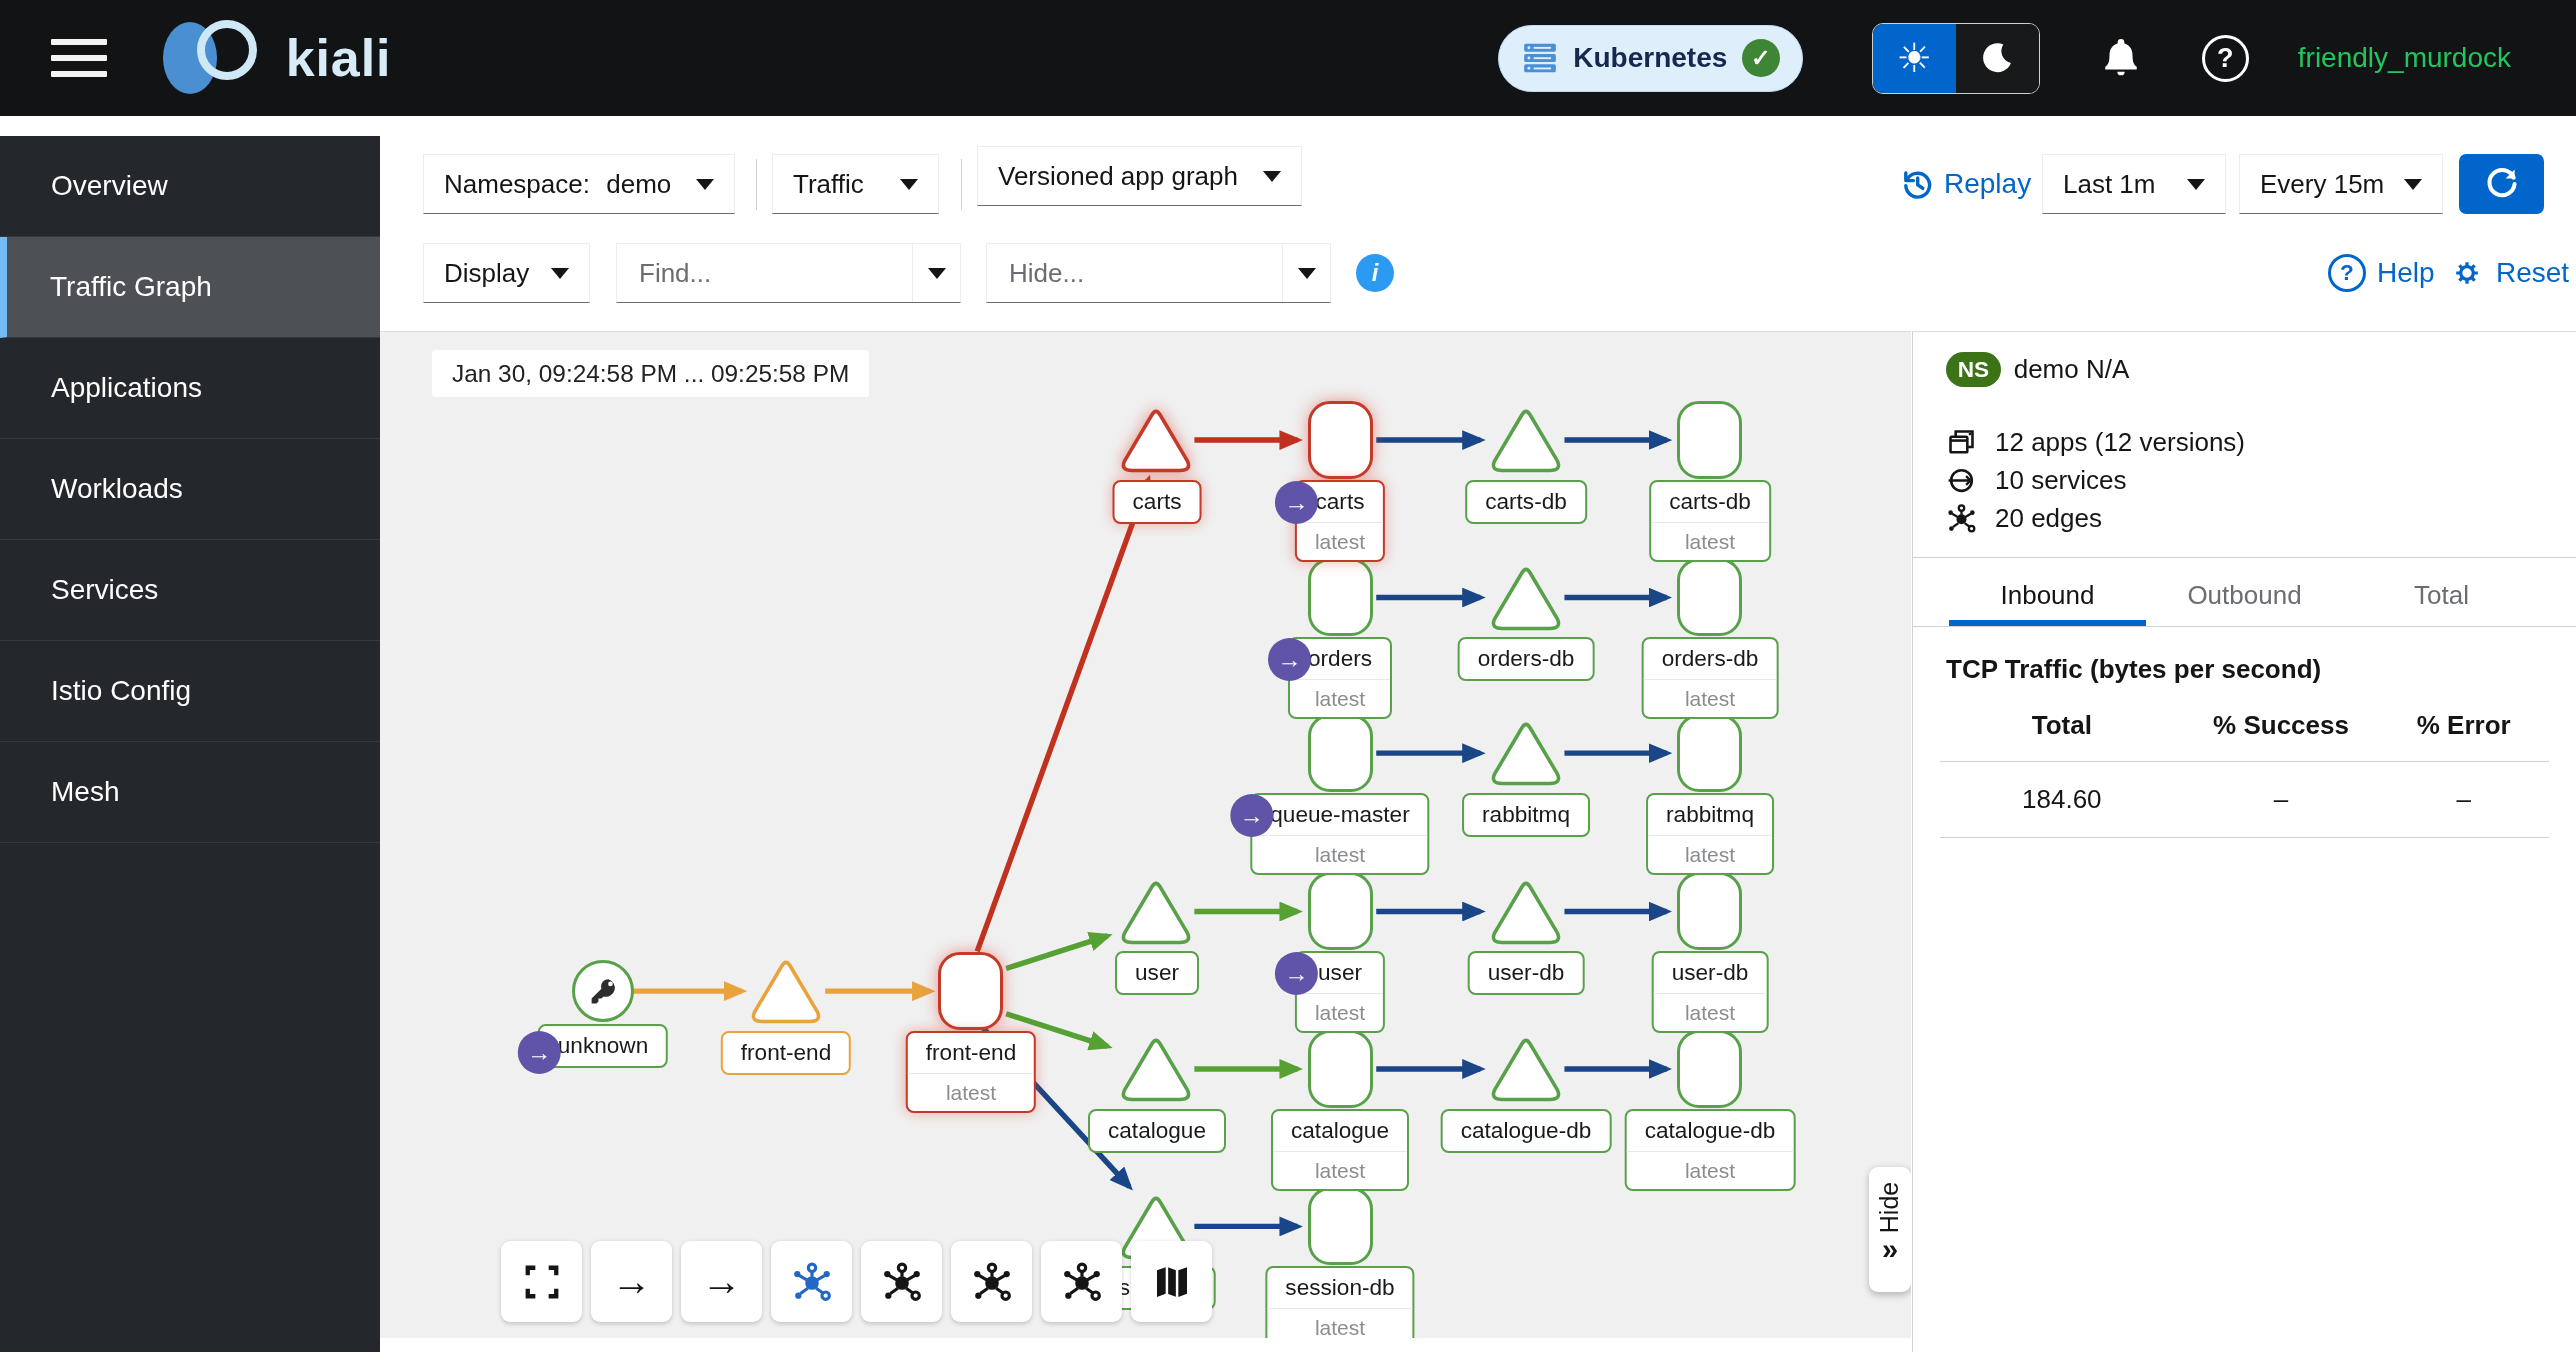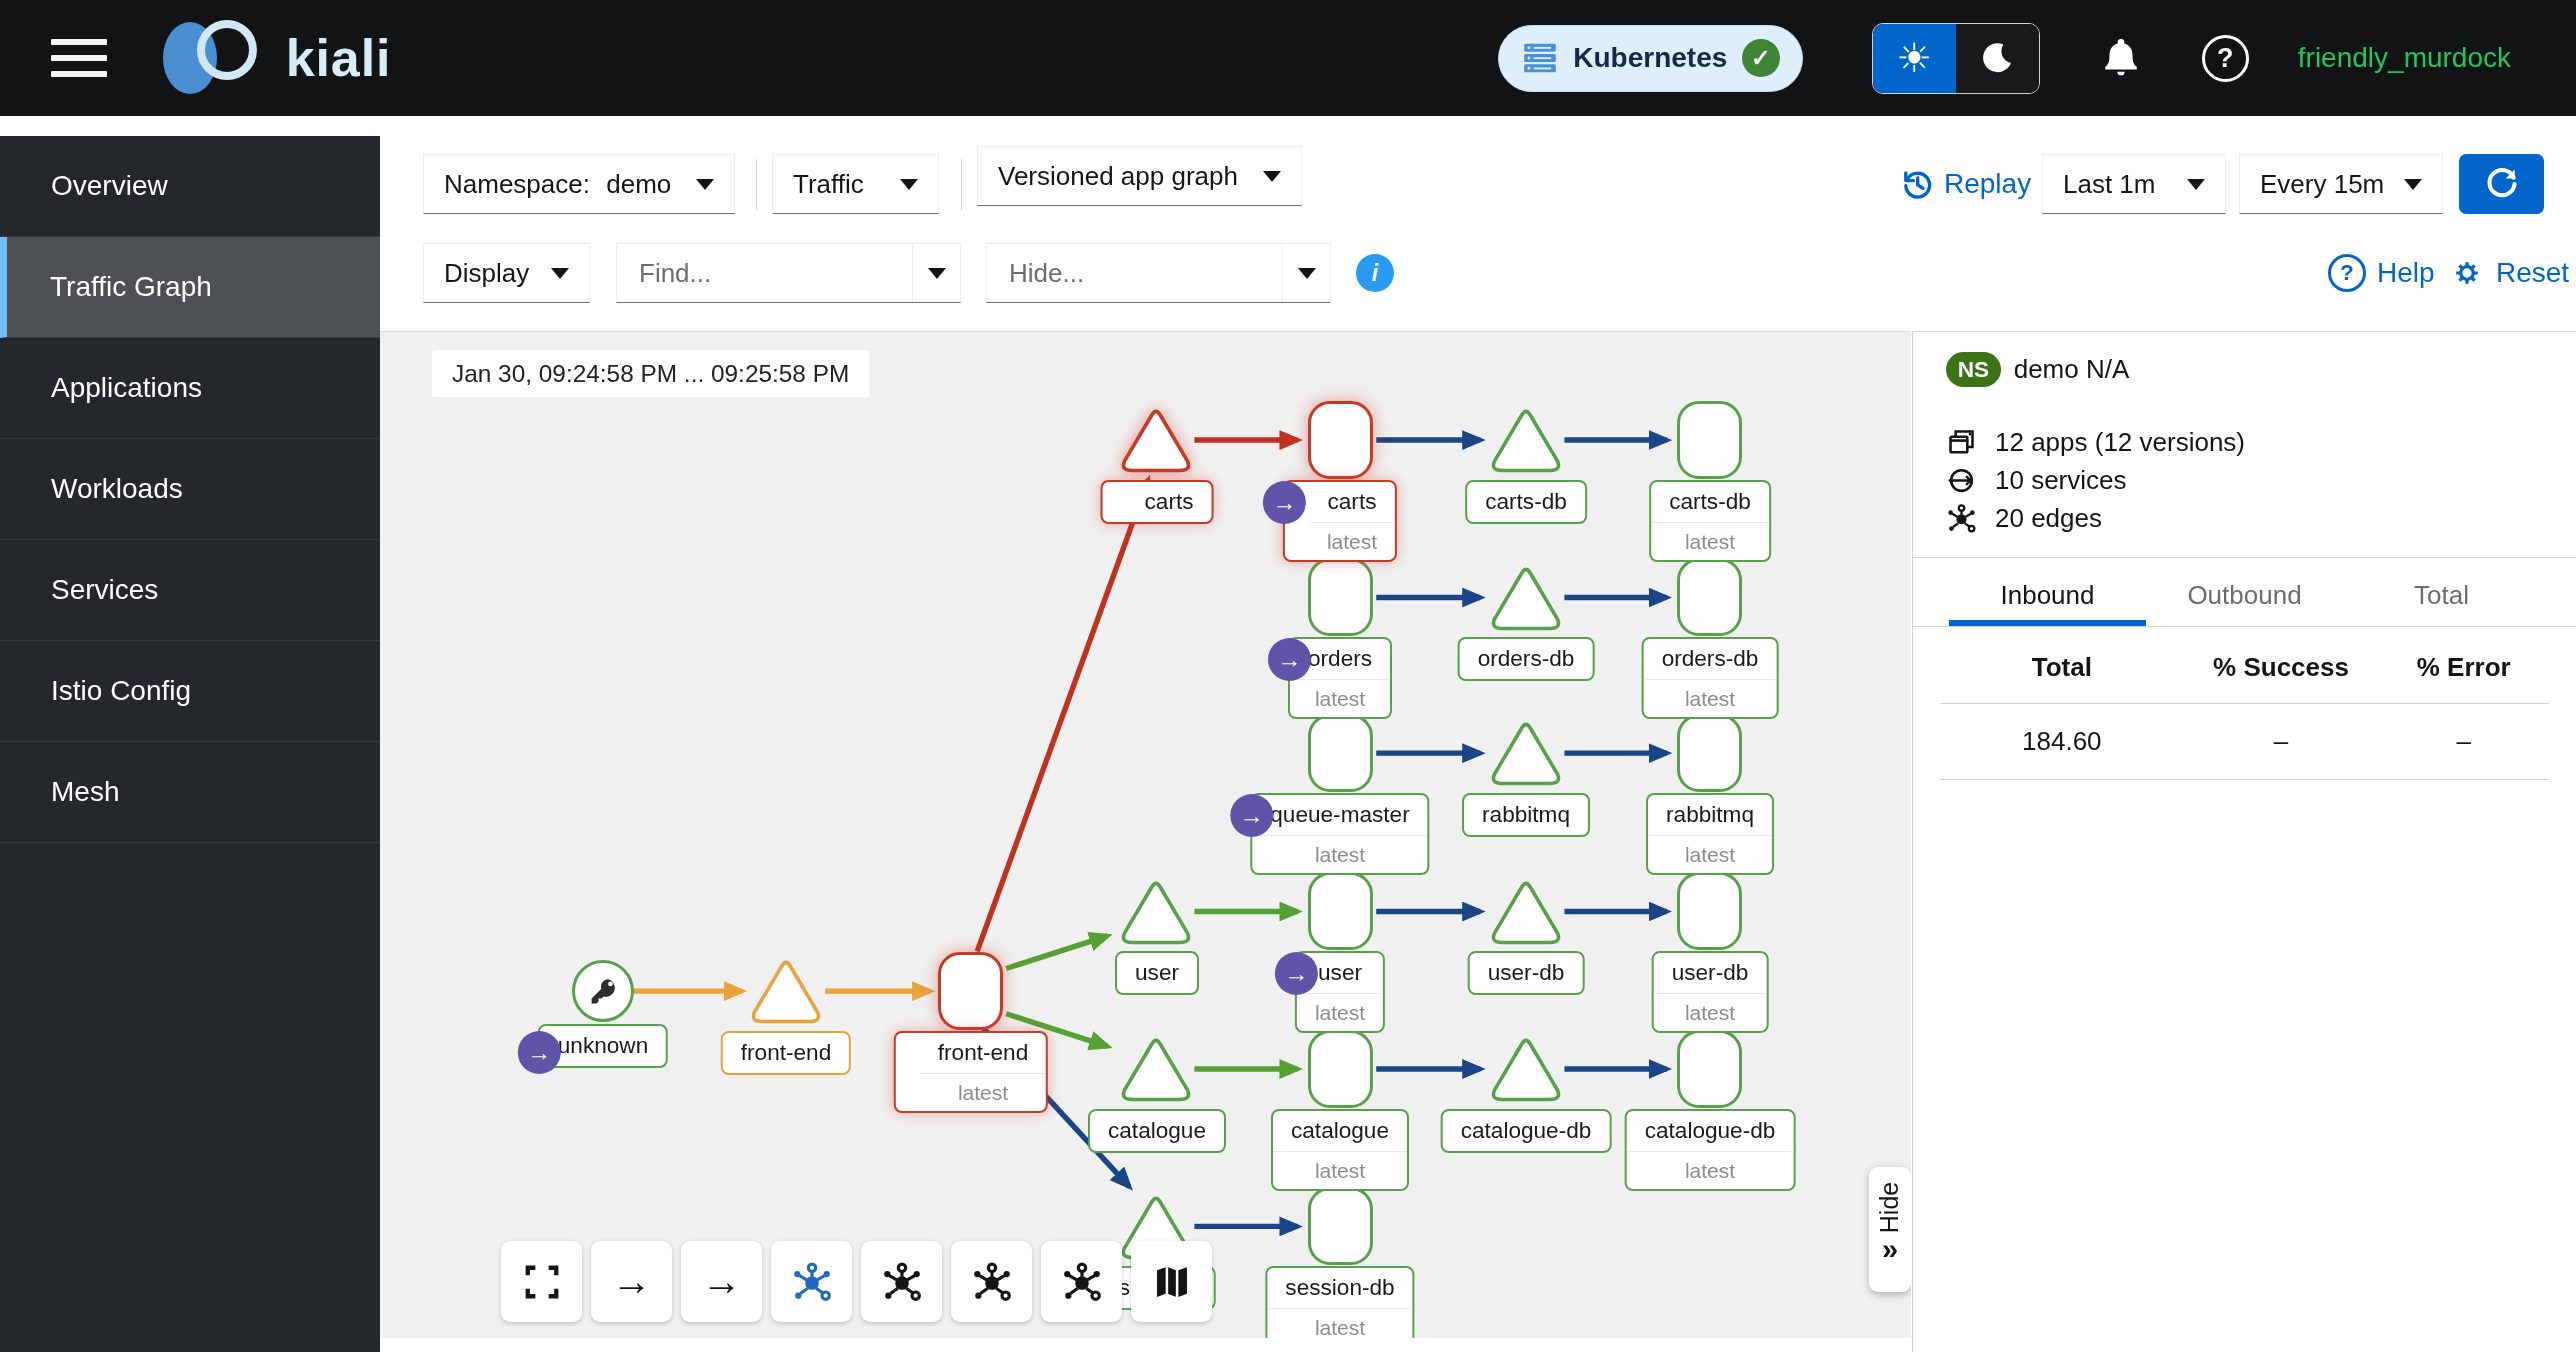--- a/index.html
+++ b/index.html
@@ -81,21 +81,21 @@
   .tri.red path{stroke:#c43a28;}
   .tri.red{filter:drop-shadow(0 0 7.2px rgba(219,70,50,.55));}
   .tri.amber path{stroke:#e8a33d;}
   .circle-node{position:absolute;width:62px;height:62px;border-radius:50%;background:#fff;
     border:3.6px solid #58a14a;display:grid;place-items:center;z-index:2;cursor:pointer;}
 
   .nlabel{position:absolute;transform:translateX(-50%);background:#fff;border:2.7px solid #58a14a;
     border-radius:8.1px;font-size:22.6px;color:#1a1a1a;z-index:3;text-align:center;white-space:nowrap;cursor:pointer;}
   .nlabel .nm{padding:7.2px 18px;}
   .nlabel .ver{border-top:1.8px solid #e8e8e8;color:#8a8d90;font-size:21px;padding:6.3px 18px;}
-  .nlabel.red{border-color:#c43a28;box-shadow:0 0 12.7px rgba(219,70,50,.4);padding-left:24px;}
+  .nlabel.red{border-color:#c43a28;box-shadow:0 0 12.7px rgba(219,70,50,.4);}
   .nlabel.amber{border-color:#e8a33d;}
   .vbadge{position:absolute;left:-22px;top:-0.9px;width:43px;height:43px;border-radius:50%;background:#5f54a8;
     display:grid;place-items:center;z-index:4;}
   .vbadge::before{content:"→";color:#fff;font-size:24.4px;font-weight:700;}
   .vbadge.mid{top:5.4px;}
 
   .stamp{position:absolute;left:52px;top:18px;height:47px;padding:0 20px;background:#fff;border-radius:3.6px;
     display:flex;align-items:center;font-size:24.4px;color:#222;z-index:5;}
 
   .gbtns{position:absolute;left:121px;top:909px;display:flex;gap:9px;z-index:6;}
@@ -567,20 +567,21 @@
         </svg>
       <span>20 edges</span>
     </div>
   </div>
   <div class="panel-div"></div>
   <div class="tabs">
     <div class="tab active">Inbound</div>
     <div class="tab">Outbound</div>
     <div class="tab">Total</div>
   </div>
+  <div class="tcp-title">TCP Traffic (bytes per second)</div>
   <div class="tcp-table">
     <div class="tcp-grid">
       <div class="tcp-head">Total</div>
       <div class="tcp-head">% Success</div>
       <div class="tcp-head">% Error</div>
     </div>
     <div class="hairline"></div>
     <div class="tcp-grid">
       <div class="tcp-cell">184.60</div>
       <div class="tcp-cell">–</div>

